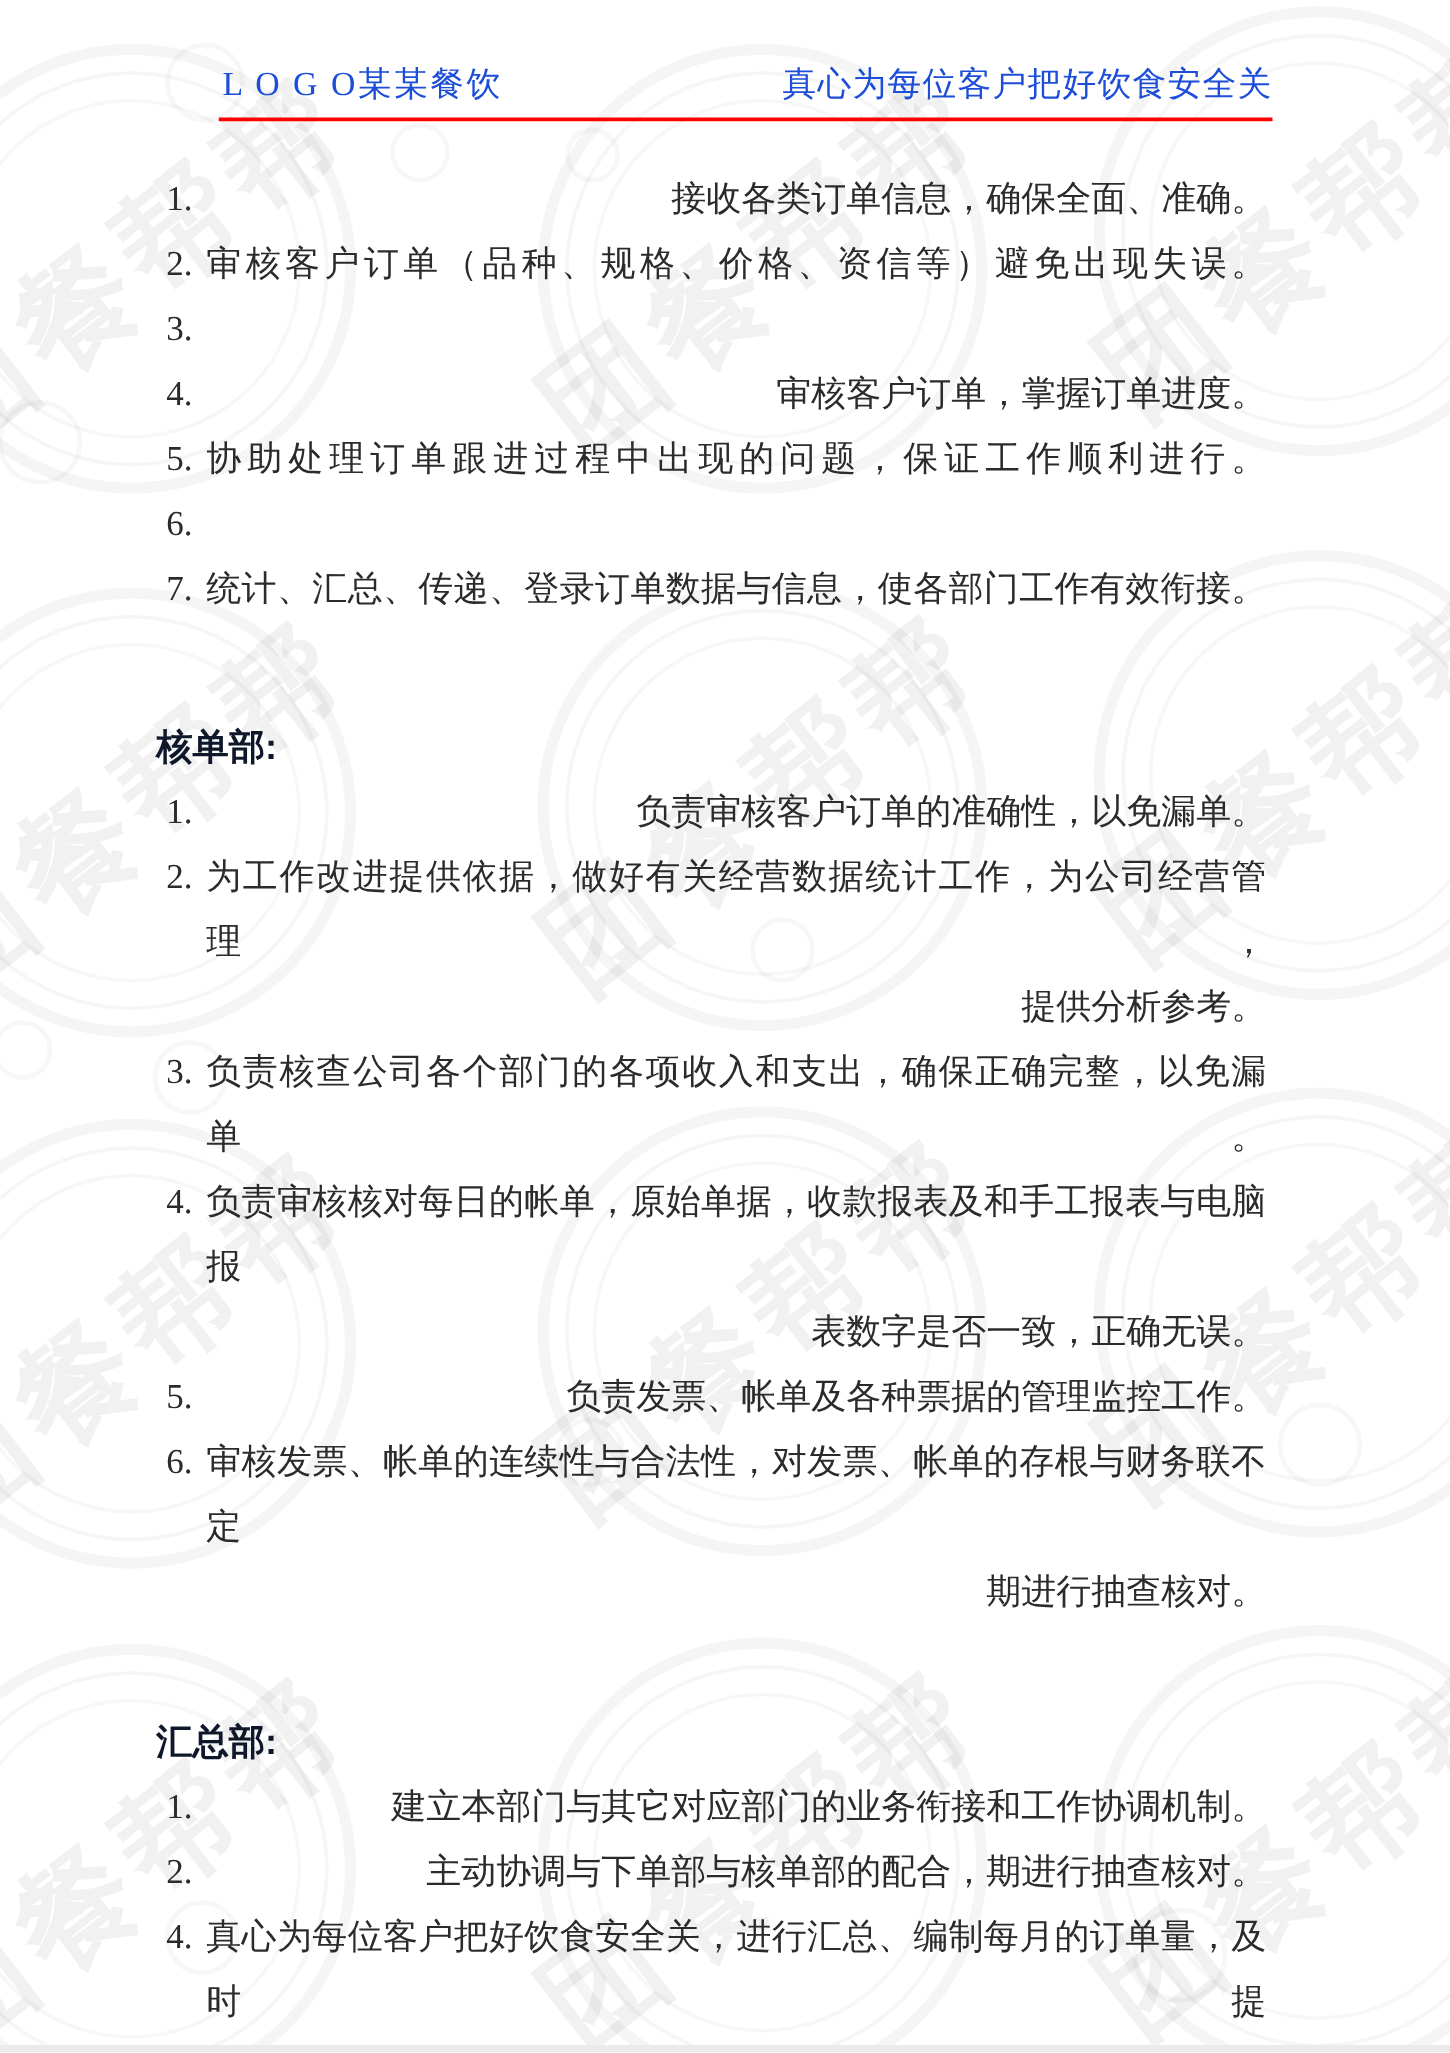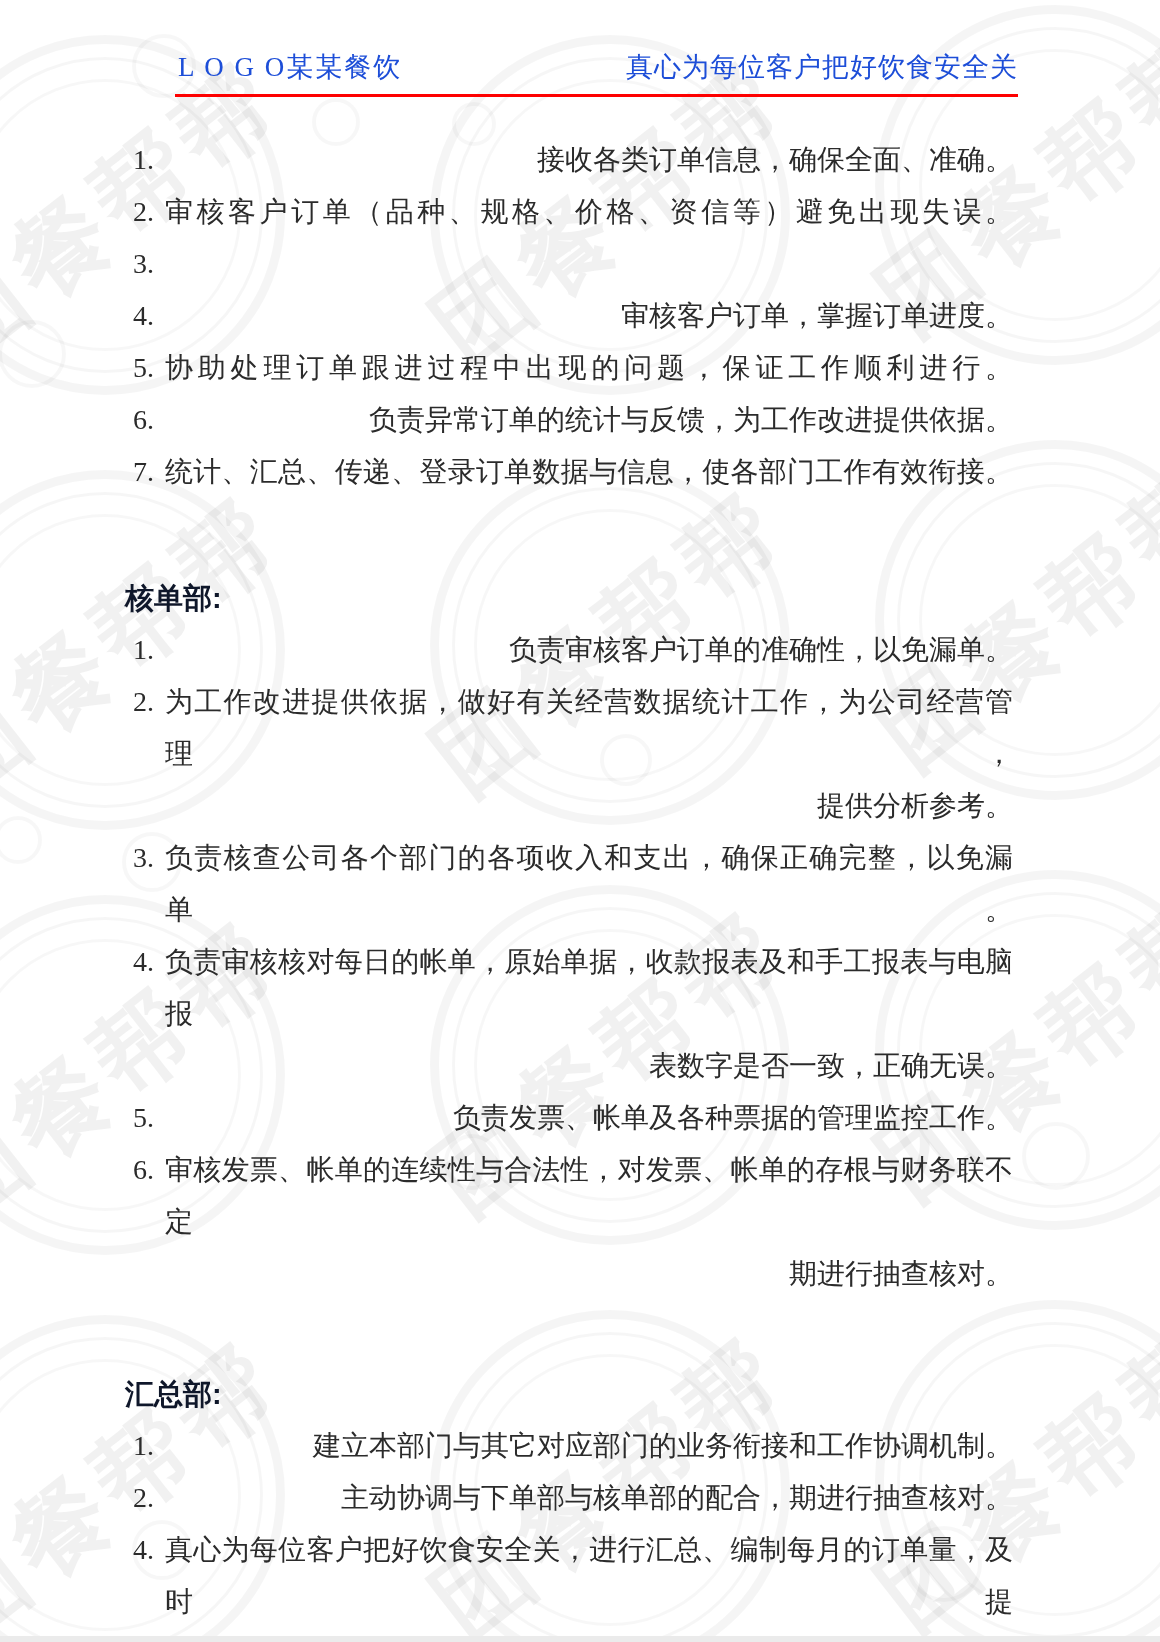--- a/index.html
+++ b/index.html
@@ -177,23 +177,20 @@
             </div>
         </div>
         <div class="li">
           <span class="num">5.</span>
           <div class="txt">
               <div class="fill">协助处理订单跟进过程中出现的问题，保证工作顺利进行。</div>
             </div>
         </div>
         <div class="li">
           <span class="num">6.</span>
-          <div class="txt">
-              <div>负责异常订单的统计与反馈，为工作改进提供依据。</div>
-            </div>
         </div>
         <div class="li">
           <span class="num">7.</span>
           <div class="txt">
               <div class="fill">统计、汇总、传递、登录订单数据与信息，使各部门工作有效衔接。</div>
             </div>
         </div>
       </div>
 
       <div class="sp-lg"></div>

